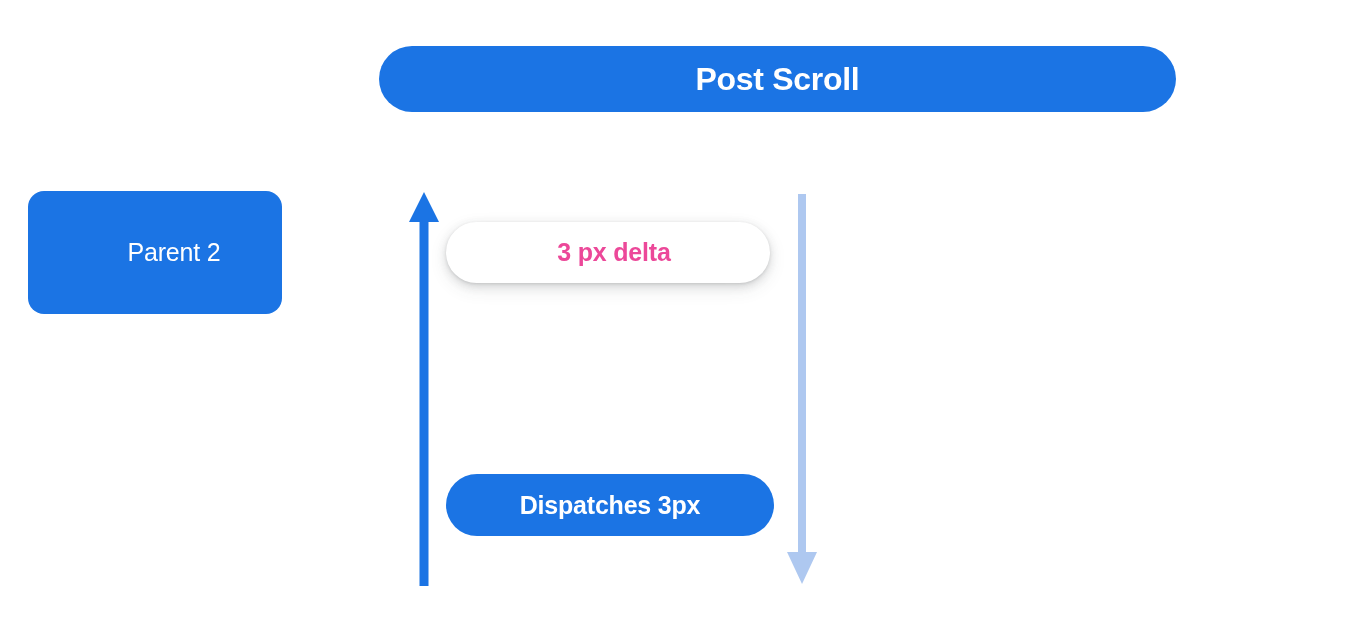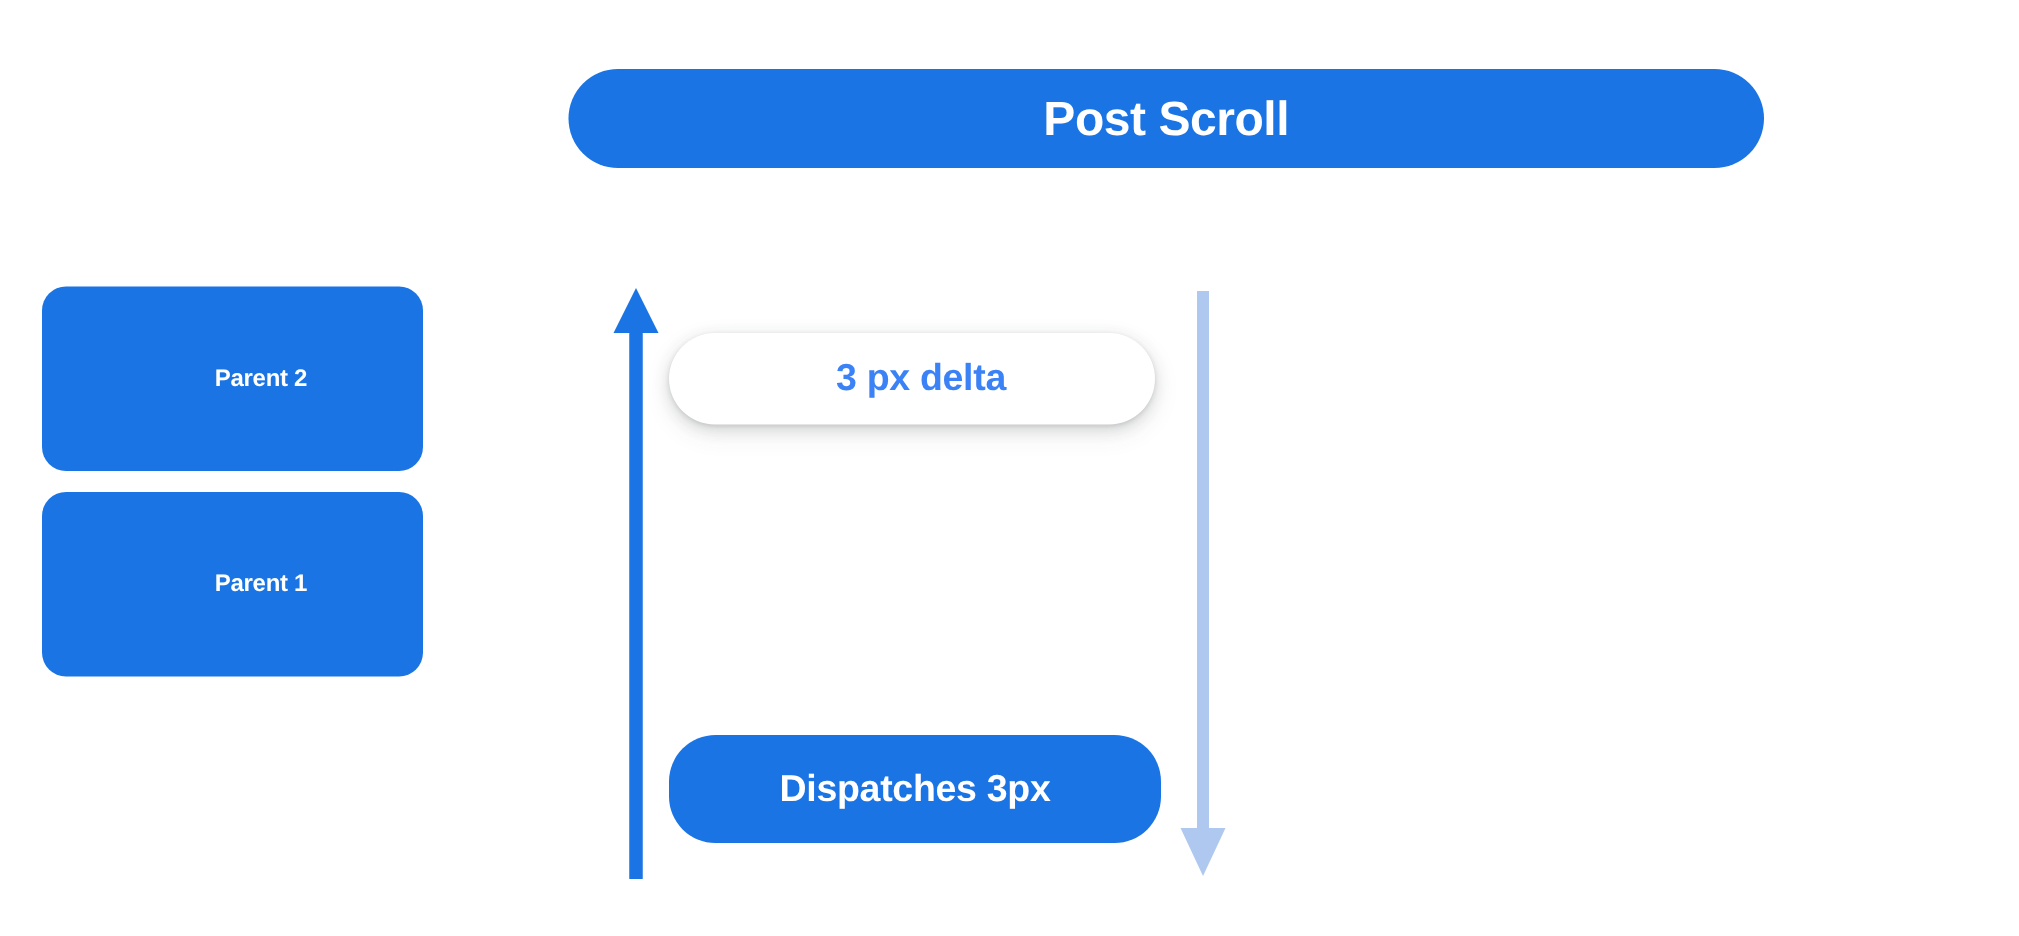--- a/index.html
+++ b/index.html
@@ -46,22 +46,22 @@
   .box {
     position: absolute;
     left: 28px;
     width: 254px;
     display: flex;
     align-items: center;
     justify-content: center;
     box-sizing: border-box;
   }
   .box .label {
-    font-size: 16px;
-    font-weight: bold;
+    font-size: 25px;
+    font-weight: normal;
     letter-spacing: -0.2px;
     line-height: 1;
     margin-left: 38px;
   }
   .box--filled {
     background: #1b74e4;
     border-radius: 16px;
   }
   .box--filled .label {
     color: #ffffff;
@@ -109,48 +109,45 @@
     left: 446px;
     top: 222px;
     width: 324px;
     height: 61px;
     background: #ffffff;
     border-radius: 31px;
     box-shadow: 0 3px 10px rgba(60, 64, 67, 0.16),
                 0 1px 3px rgba(60, 64, 67, 0.14),
                 0 6px 18px rgba(60, 64, 67, 0.10);
   }
-  #pill-delta .label { color: #3b82f6; margin-left: 12px; }
+  #pill-delta .label { color: #ec4899; margin-left: 12px; }
 
   #pill-dispatch {
     left: 446px;
-    top: 490px;
+    top: 474px;
     width: 328px;
-    height: 72px;
+    height: 62px;
     background: #1b74e4;
     border-radius: 31px;
   }
   #pill-dispatch .label { color: #ffffff; }
 </style>
 </head>
 <body>
 
 <div class="canvas">
 
   <div class="header-bar">
     <span class="label">Post Scroll</span>
   </div>
 
   <div class="box box--filled" id="box-parent2">
     <span class="label">Parent 2</span>
   </div>
 
-  <div class="box box--filled" id="box-parent1">
-    <span class="label">Parent 1</span>
-  </div>
 
 
   <div class="arrow" id="arrow-up">
     <svg width="36" height="394" viewBox="0 0 36 394" xmlns="http://www.w3.org/2000/svg" aria-hidden="true">
       <polygon points="18,0 33,30 3,30" fill="#1b74e4"></polygon>
       <rect x="13.5" y="26" width="9" height="368" fill="#1b74e4"></rect>
     </svg>
   </div>
 
   <div class="arrow" id="arrow-down">

